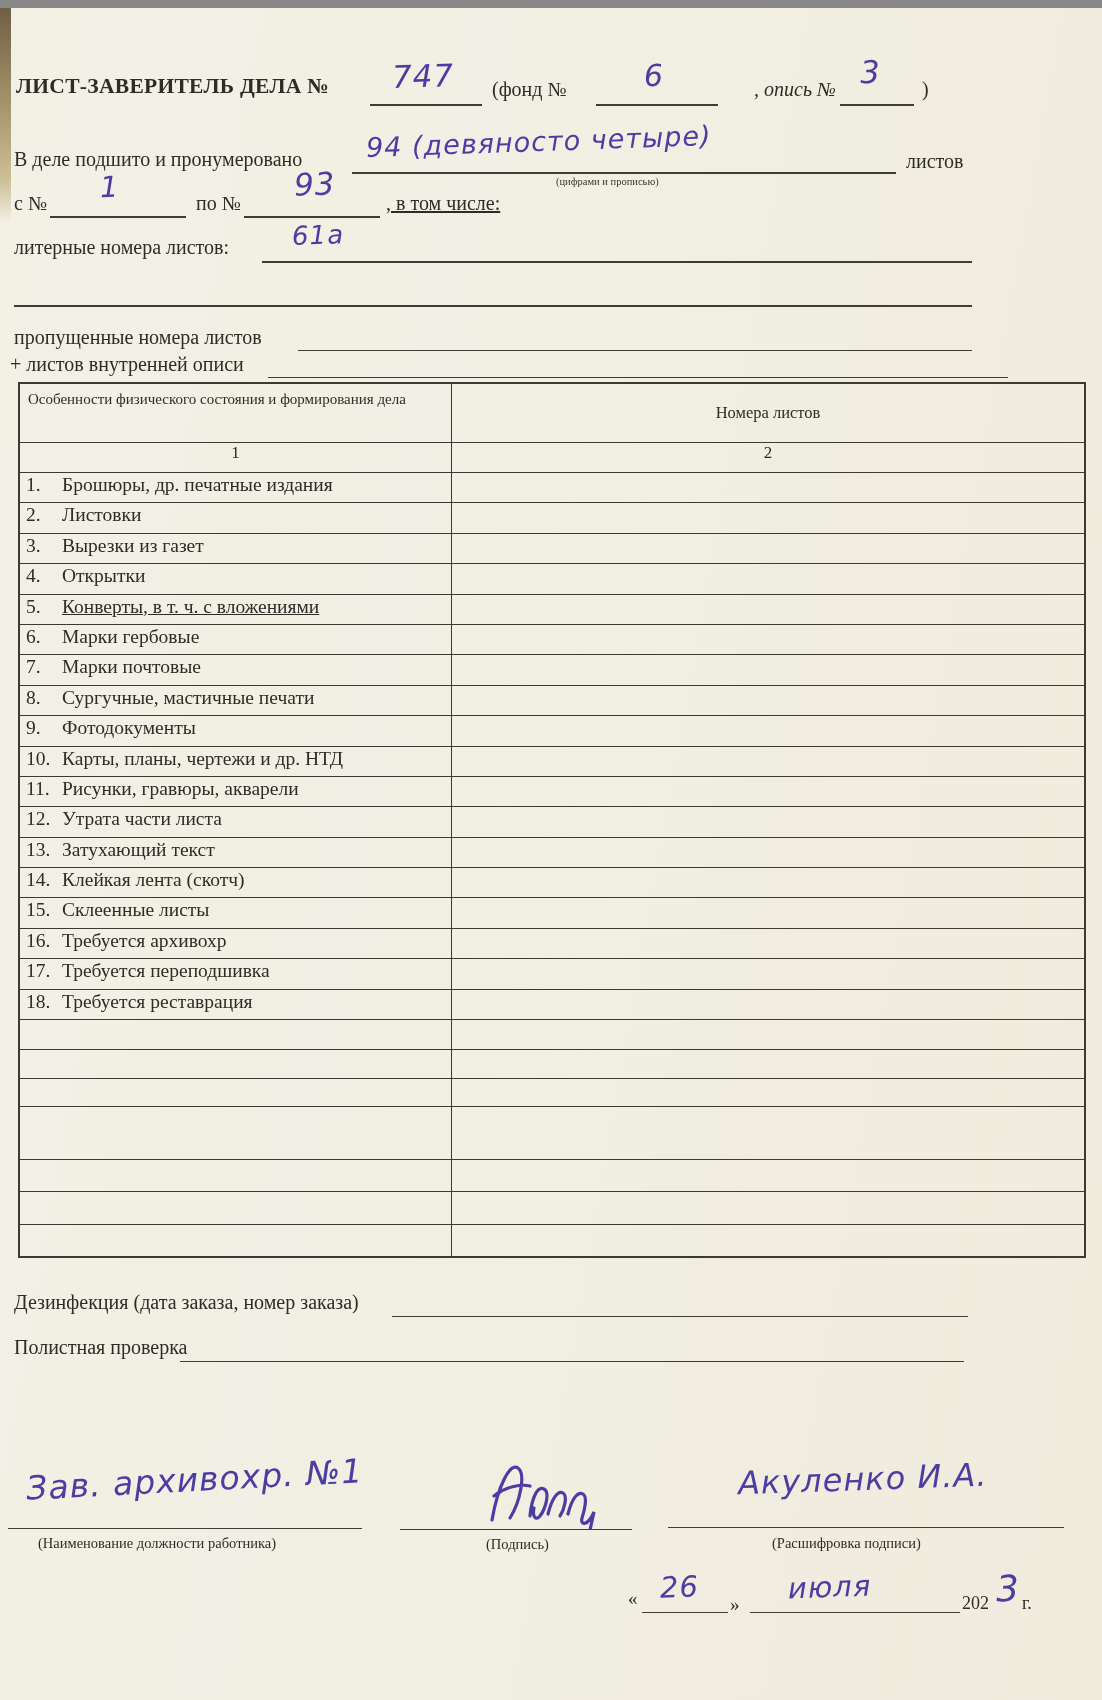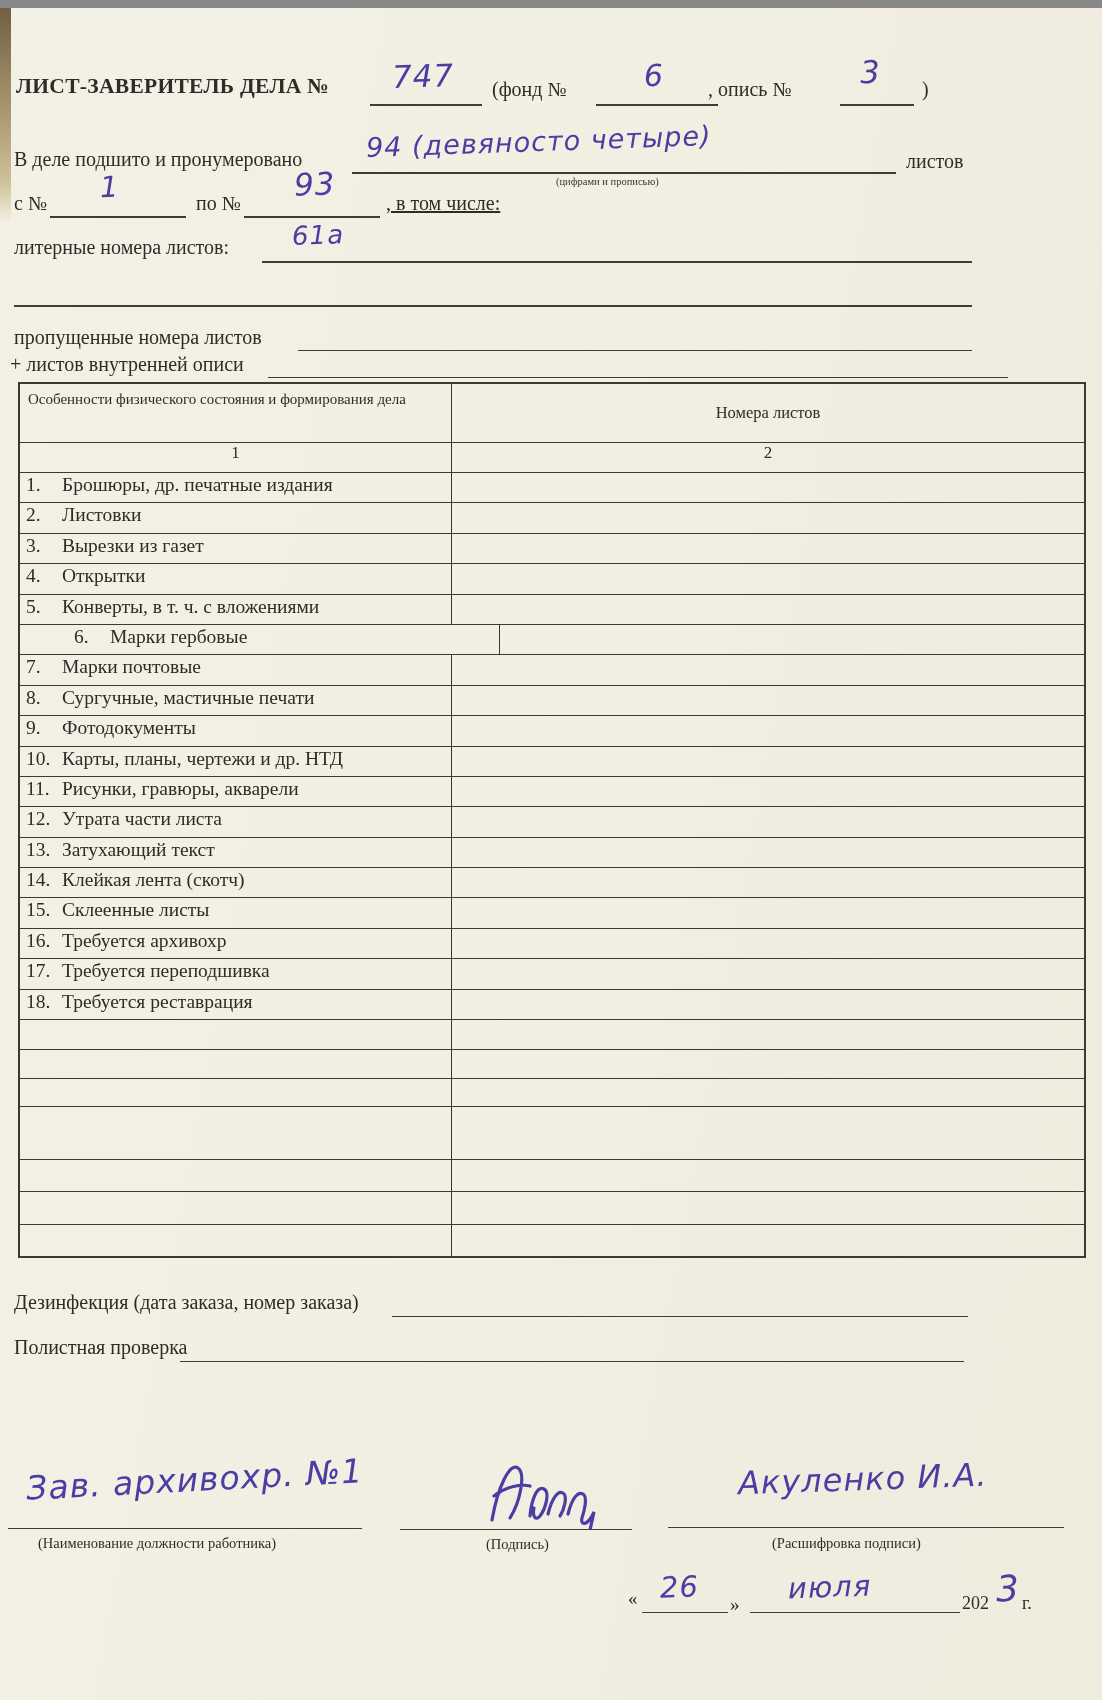--- a/index.html
+++ b/index.html
@@ -46,21 +46,21 @@
 <div class="page">
 
   <div class="edge-strip"></div>
 
   <span class="abs t-title" style="left:16px; top:66px;">ЛИСТ-ЗАВЕРИТЕЛЬ ДЕЛА №</span>
   <div class="uline" style="left:370px; top:96px; width:112px;"></div>
   <span class="hw" style="left:392px; top:50px; font-size:31px;">747</span>
   <span class="abs t" style="left:492px; top:70px;">(фонд №</span>
   <div class="uline" style="left:596px; top:96px; width:122px;"></div>
   <span class="hw" style="left:644px; top:50px; font-size:30px;">6</span>
-  <span class="abs t" style="left:708px; top:70px;">, опись №</span>
+  <span class="abs t" style="left:754px; top:70px;font-style:italic;">, опись №</span>
   <div class="uline" style="left:840px; top:96px; width:74px;"></div>
   <span class="hw" style="left:860px; top:46px; font-size:31px;">3</span>
   <span class="abs t" style="left:922px; top:70px;">)</span>
 
   <span class="abs t" style="left:14px; top:140px;">В деле подшито и пронумеровано</span>
   <div class="uline" style="left:352px; top:164px; width:544px;"></div>
   <span class="hw" style="left:366px; top:118px; font-size:27px;">94 (девяносто четыре)</span>
   <span class="abs t" style="left:906px; top:142px;">листов</span>
   <span class="abs t-small" style="left:556px; top:168px;">(цифрами и прописью)</span>
 
@@ -102,25 +102,25 @@
           <div class="c2"></div>
         </div>
         <div class="trow" style="height: 30.4px; justify-content: space-between;">
           <div class="c1"><span class="rnum">3.</span><span class="rlab">Вырезки из газет</span></div>
           <div class="c2"></div>
         </div>
         <div class="trow" style="height: 30.4px;">
           <div class="c1"><span class="rnum">4.</span><span class="rlab">Открытки</span></div>
           <div class="c2"></div>
         </div>
-        <div class="trow" style="height: 30.4px;">
+        <div class="trow" style="height: 30.4px; text-decoration: underline;">
           <div class="c1"><span class="rnum">5.</span><span class="rlab">Конверты, в т. ч. с вложениями</span></div>
           <div class="c2"></div>
         </div>
-        <div class="trow" style="height: 30.4px; padding-left: 48px;">
+        <div class="trow" style="height: 30.4px;">
           <div class="c1"><span class="rnum">6.</span><span class="rlab">Марки гербовые</span></div>
           <div class="c2"></div>
         </div>
         <div class="trow" style="height: 30.4px;">
           <div class="c1"><span class="rnum">7.</span><span class="rlab">Марки почтовые</span></div>
           <div class="c2"></div>
         </div>
         <div class="trow" style="height: 30.4px;">
           <div class="c1"><span class="rnum">8.</span><span class="rlab">Сургучные, мастичные печати</span></div>
           <div class="c2"></div>

